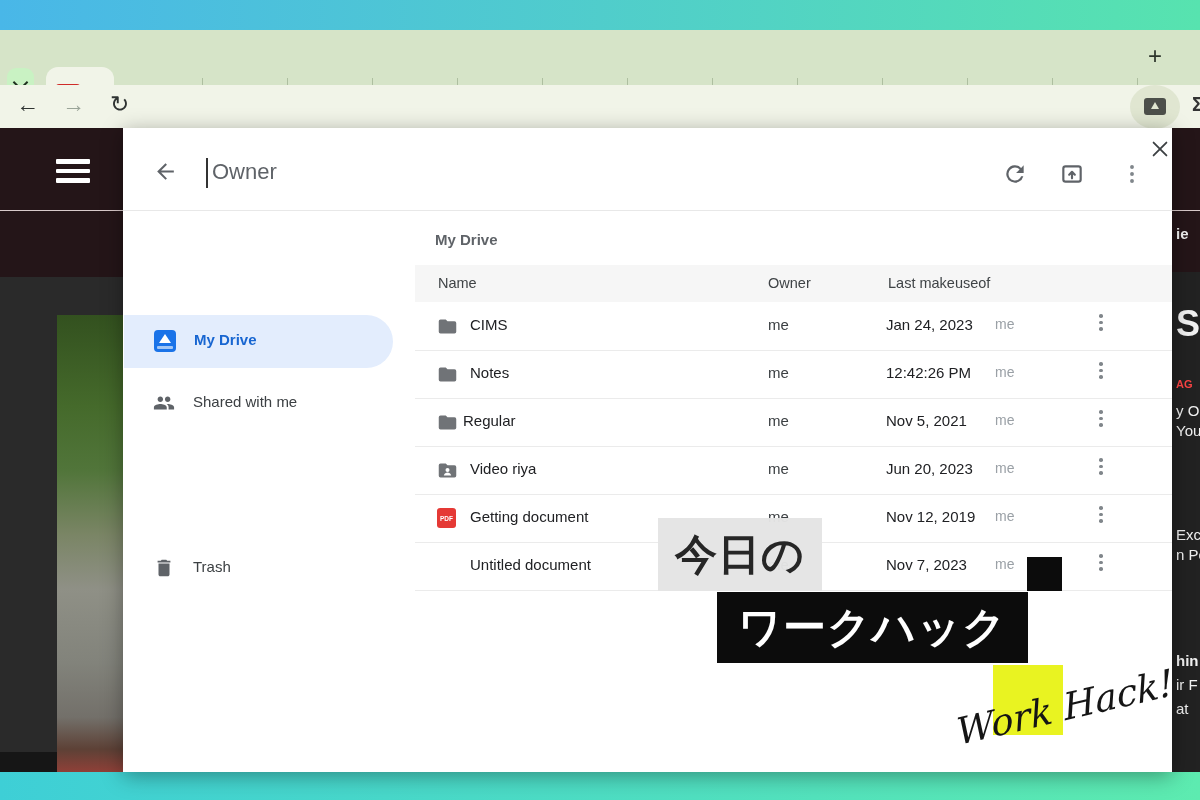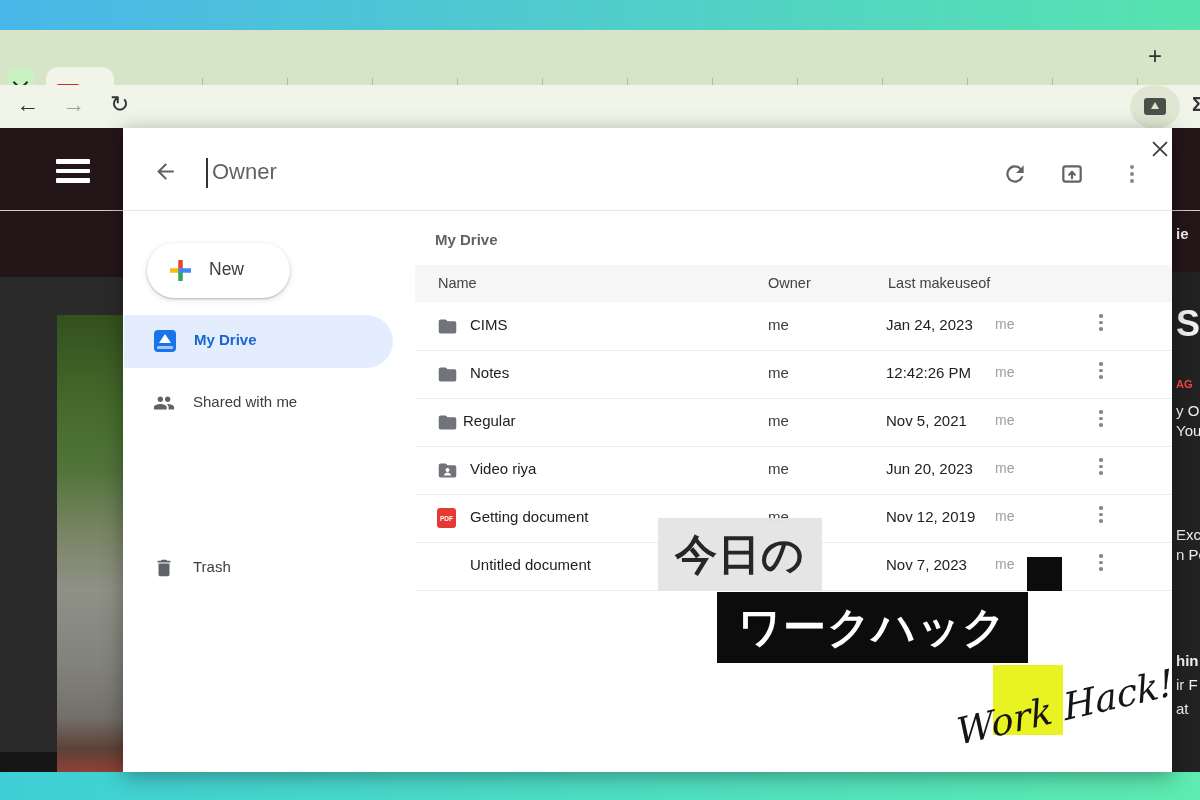--- a/index.html
+++ b/index.html
@@ -331,26 +331,20 @@
       <use href="#sym-openwin"></use>
     </svg>
   <svg class="abs hicon" style="left:996px;top:33px" width="24" height="24">
       <use href="#sym-kebab"></use>
     </svg>
   <svg class="abs" style="left:1026px;top:10px" width="22" height="22">
       <use href="#sym-close"></use>
     </svg>
   <div class="abs divline" style="left:0;top:82px;width:1049px"></div>
 
-  <div class="abs newbtn">
-    <svg class="abs" style="left:20px;top:14px" width="27" height="27">
-        <use href="#sym-plus4"></use>
-      </svg>
-    <span class="newlbl">New</span>
-  </div>
 
   <div class="abs mydrivepill">
     <div class="abs mydrive-ico" style="left:30px;top:15px"></div>
     <span class="sidelbl" style="top:16px;color:#1866d1;font-weight:bold">My Drive</span>
   </div>
   <div class="abs sideitem" style="top:255px">
     <svg class="abs" style="left:30px;top:9px" width="22" height="22">
         <use href="#sym-people"></use>
       </svg>
     <span class="sidelbl">Shared with me</span>

